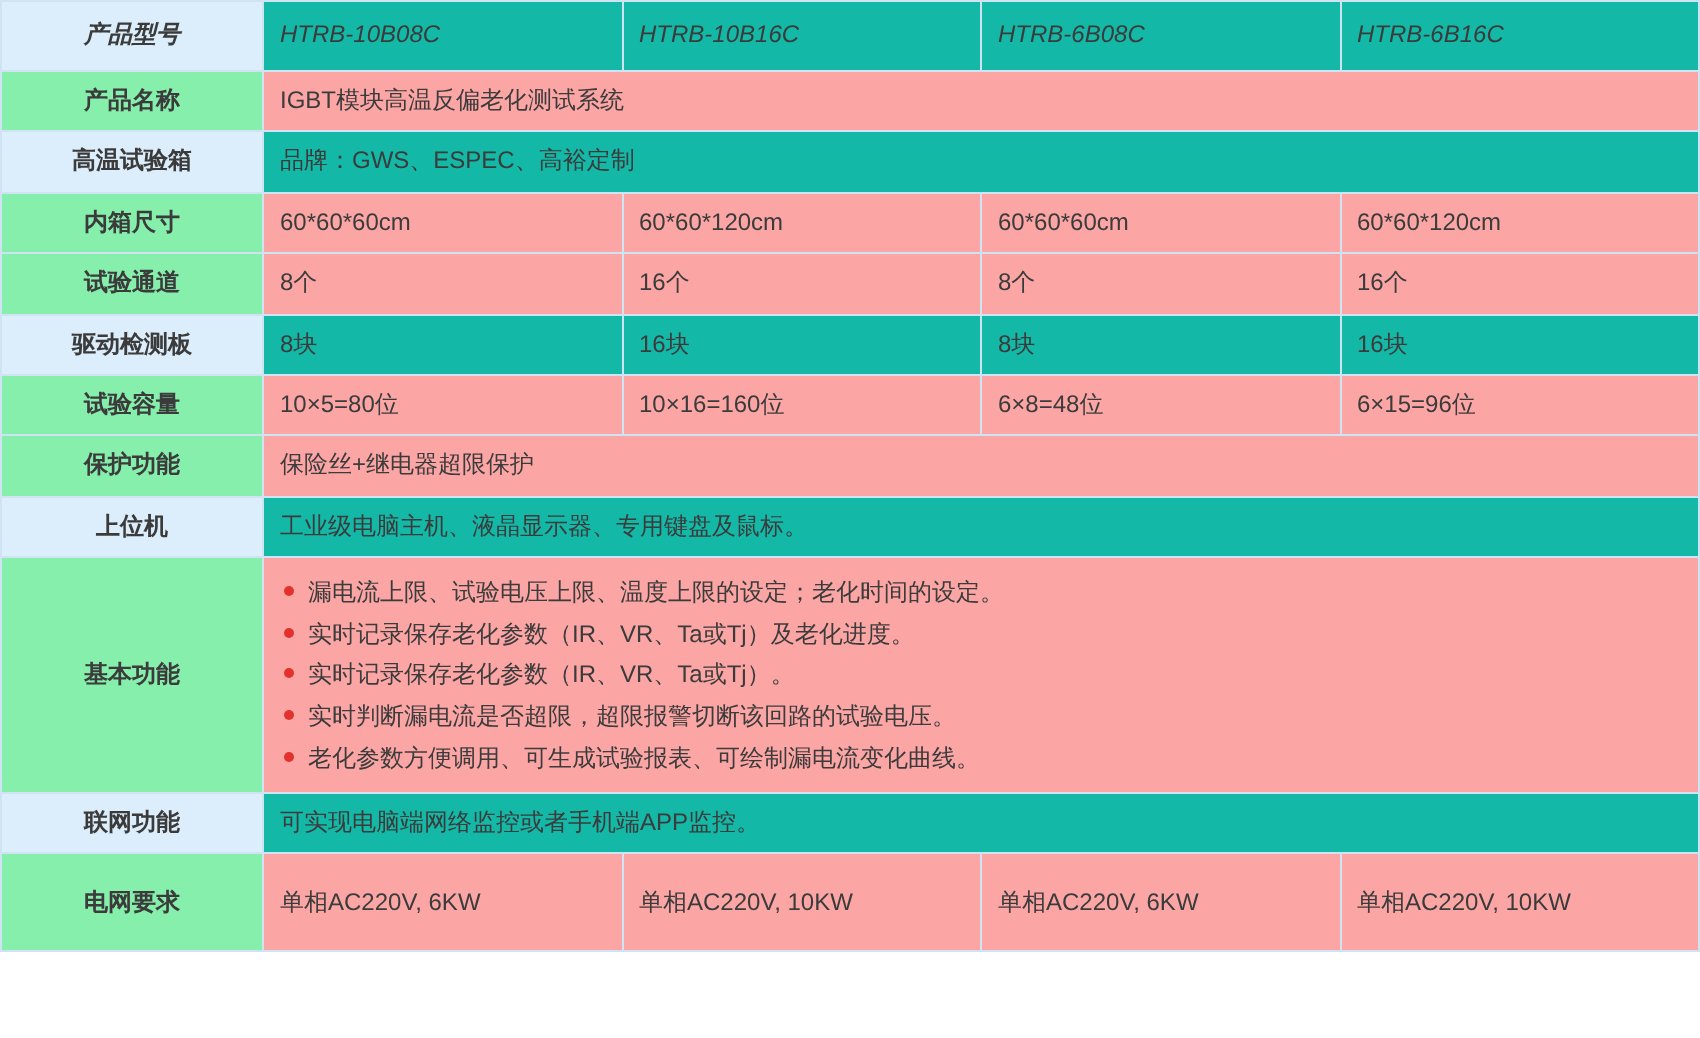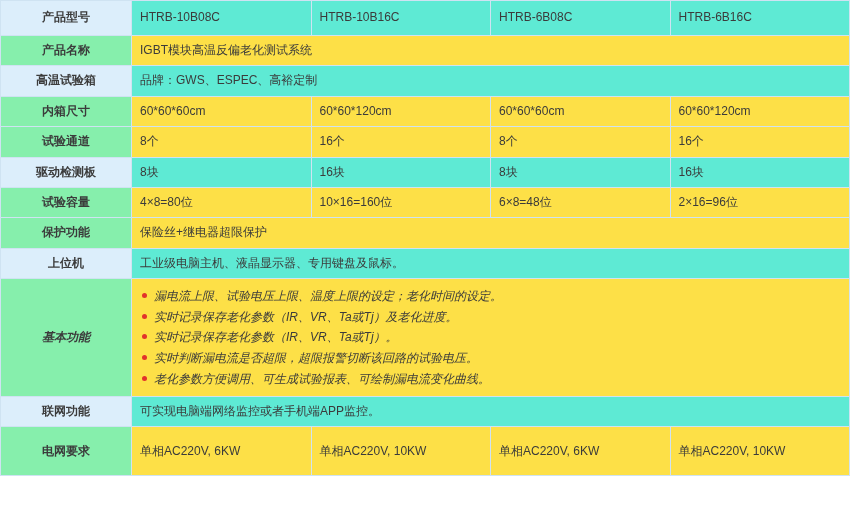--- a/index.html
+++ b/index.html
@@ -35,31 +35,31 @@
   td.label {
     width: 114px;
     background: #dceefb;
     text-align: center;
     font-weight: bold;
     color: #2a2a2a;
     font-size: 12px;
     padding: 6px 4px;
   }
   td.val {
-    background: #5eead4;
+    background: #14b8a6;
     text-align: left;
     padding-left: 10px;
   }
   tr.alt td.val {
-    background: #fde047;
+    background: #fca5a5;
   }
   tr.alt td.label {
     background: #86efac;
   }
-  .row-h-top td { height: 22px; }
+  .row-h-top td { height: 22px; font-style: italic; }
   ul.feat {
     margin: 0;
     padding: 0;
     list-style: none;
   }
   ul.feat li {
     position: relative;
     padding-left: 14px;
     margin: 2px 0;
     line-height: 1.55;
@@ -68,21 +68,21 @@
   ul.feat li:before {
     content: "";
     position: absolute;
     left: 2px;
     top: 6px;
     width: 5px;
     height: 5px;
     border-radius: 50%;
     background: #e2322b;
   }
-  .tall { height: 86px; font-style: italic; }
+  .tall { height: 86px; }
   .mid { height: 36px; }
 </style>
 </head>
 <body>
 
 <div class="spec-wrap">
   <table class="spec">
     <tbody>
       <tr class="row-h-top">
         <td class="label">产品型号</td>
@@ -115,24 +115,24 @@
       </tr>
       <tr>
         <td class="label">驱动检测板</td>
         <td class="val">8块</td>
         <td class="val">16块</td>
         <td class="val">8块</td>
         <td class="val">16块</td>
       </tr>
       <tr class="alt">
         <td class="label">试验容量</td>
-        <td class="val">4×8=80位</td>
+        <td class="val">10×5=80位</td>
         <td class="val">10×16=160位</td>
         <td class="val">6×8=48位</td>
-        <td class="val">2×16=96位</td>
+        <td class="val">6×15=96位</td>
       </tr>
       <tr class="alt">
         <td class="label">保护功能</td>
         <td class="val" colspan="4">保险丝+继电器超限保护</td>
       </tr>
       <tr>
         <td class="label">上位机</td>
         <td class="val" colspan="4">工业级电脑主机、液晶显示器、专用键盘及鼠标。</td>
       </tr>
       <tr class="alt">

